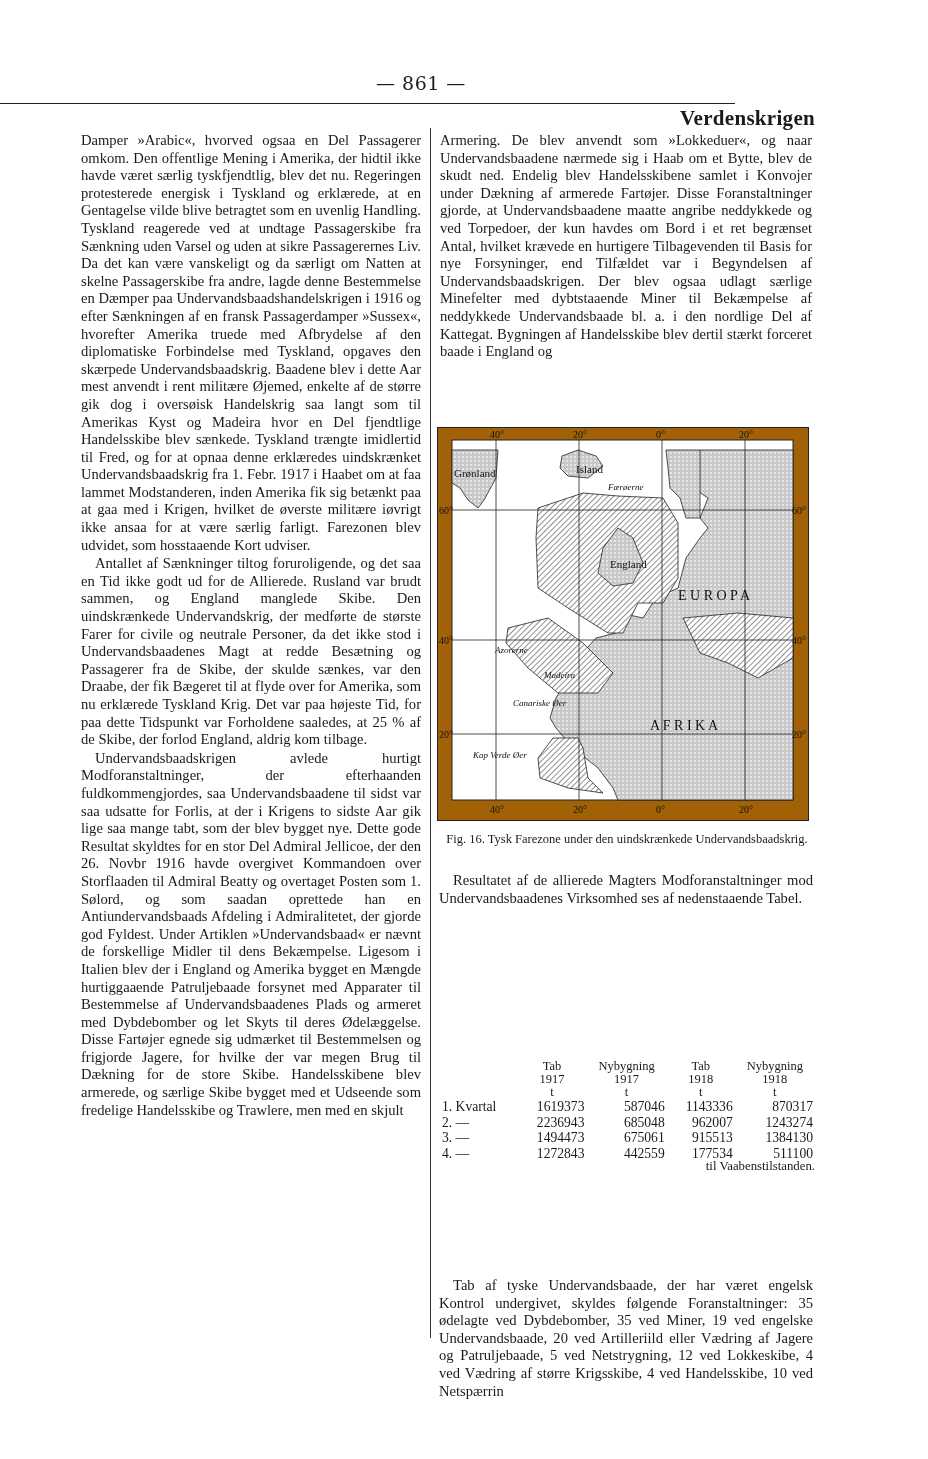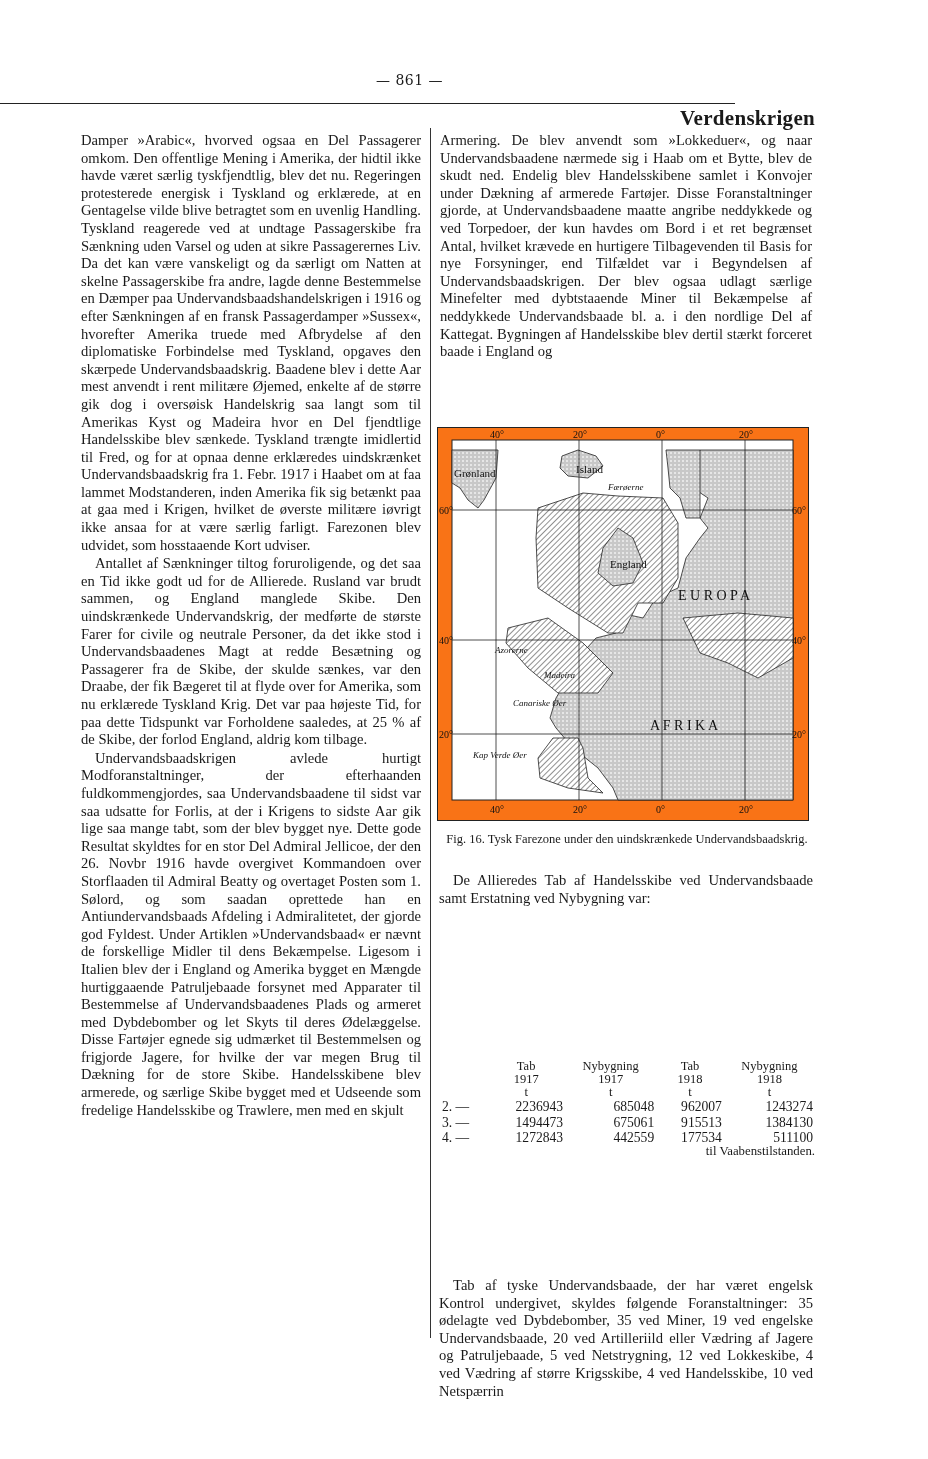--- a/index.html
+++ b/index.html
@@ -1,32 +1,32 @@
 <!DOCTYPE html>
 <html><head>
 <meta charset="utf-8">
 <style>
   html, body { margin: 0; padding: 0; background: #ffffff; }
   body { width: 928px; height: 1459px; position: relative; overflow: hidden;
          font-family: "DejaVu Serif", "Liberation Serif", serif; color: #1a1a1a; }
   .page { position: absolute; left: 80px; top: 60px; width: 735px; }
   .header { position: relative; height: 40px; }
-  .page-number { position: absolute; left: 296px; top: 12px; font-size: 14px; letter-spacing: 0.5px; }
+  .page-number { position: absolute; left: 296px; top: 12px; font-size: 19px; letter-spacing: 0.5px; }
   .running-title { position: absolute; right: 0; top: 10px; font-size: 21px; font-weight: bold;
                    font-family: "Liberation Serif", serif; letter-spacing: 0.3px; margin-top: 36px; }
   .rule { position: absolute; left: 0; top: 103px; width: 735px; height: 0; border-top: 1.5px solid #222; }
   .col { position: absolute; top: 131px; font-size: 14.6px; line-height: 17.6px;
          text-align: justify; hyphens: manual; font-family: "Liberation Serif", serif; }
   .col-left { left: 80px; width: 342px; }
   .col-right { left: 439px; width: 374px; }
   .col-divider { position: absolute; left: 430px; top: 128px; width: 0; height: 1210px; border-left: 1px solid #333; }
   .col p { margin: 1px; }
   .col p.indent { text-indent: 14px; }
   .figure { position: absolute; left: 437px; top: 427px; width: 370px; height: 392px;
-            border: 1.5px solid #222; background: #f97316; text-align: right; }
+            border: 1.5px solid #222; background: #a16207; text-align: right; }
   .fig-caption { position: absolute; left: 446px; top: 832px; width: 362px; text-align: center;
                  font-size: 12.5px; line-height: 14px; font-family: "Liberation Serif", serif; }
   .table-block { position: absolute; left: 440px; top: 1060px; width: 375px;
                  font-family: "Liberation Serif", serif; }
   table.data { border-collapse: collapse; font-size: 13.6px; width: 375px; }
   table.data th { font-weight: normal; font-size: 12.5px; line-height: 13px; padding: 0 2px; text-align: center; vertical-align: bottom; }
   table.data td { padding: 0 2px; line-height: 15.5px; text-align: right; }
   table.data td.rowlabel { text-align: left; white-space: nowrap; }
   .table-note { text-align: right; font-size: 12.8px; line-height: 13px; margin-top: -1px; }
   .right-bottom { position: absolute; left: 439px; top: 1257px; width: 374px; font-size: 14.6px;
@@ -124,35 +124,42 @@
       <text x="75" y="278" font-size="9" font-style="italic">Canariske Øer</text>
       <text x="212" y="302" font-size="14">A F R I K A</text>
       <text x="35" y="330" font-size="9" font-style="italic">Kap Verde Øer</text>
     </g>
   </svg>
 </div>
 
 <div class="fig-caption">Fig. 16.  Tysk Farezone under den uindskrænkede Undervandsbaadskrig.</div>
 
 <div class="right-mid">
-  <p class="indent">De Allieredes Tab af Handelsskibe ved Undervandsbaade samt Erstatning ved Nybygning var:</p>
+  <p class="indent">Resultatet af de allierede Magters Modforanstaltninger mod Undervandsbaadenes Virksomhed ses af nedenstaaende Tabel.</p>
 </div>
 
 <div class="table-block">
   <table class="data">
     <thead>
       <tr>
         <th></th>
         <th><span>Tab</span><br><span>1917</span><br><span>t</span></th>
         <th><span>Nybygning</span><br><span>1917</span><br><span>t</span></th>
         <th><span>Tab</span><br><span>1918</span><br><span>t</span></th>
         <th><span>Nybygning</span><br><span>1918</span><br><span>t</span></th>
       </tr>
     </thead>
     <tbody>
+      <tr>
+        <td class="rowlabel">1. Kvartal</td>
+        <td>1619373</td>
+        <td>587046</td>
+        <td>1143336</td>
+        <td>870317</td>
+      </tr>
       <tr>
         <td class="rowlabel">2.     —</td>
         <td>2236943</td>
         <td>685048</td>
         <td>962007</td>
         <td>1243274</td>
       </tr>
       <tr>
         <td class="rowlabel">3.     —</td>
         <td>1494473</td>

